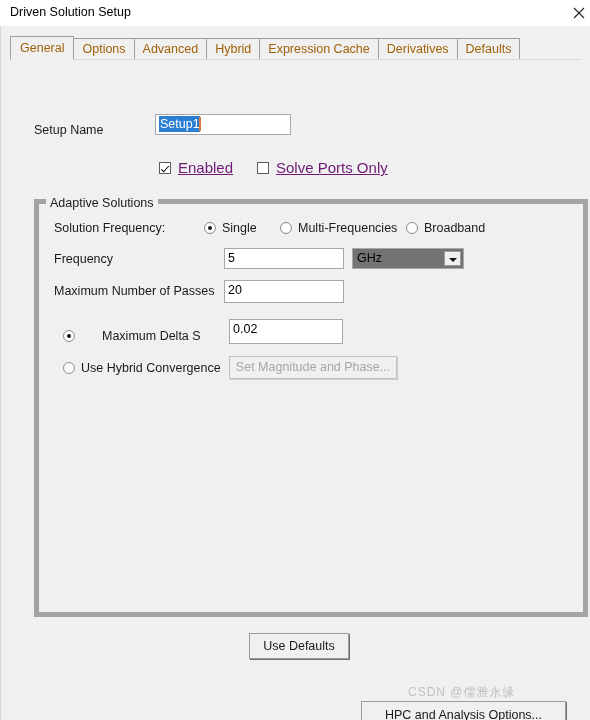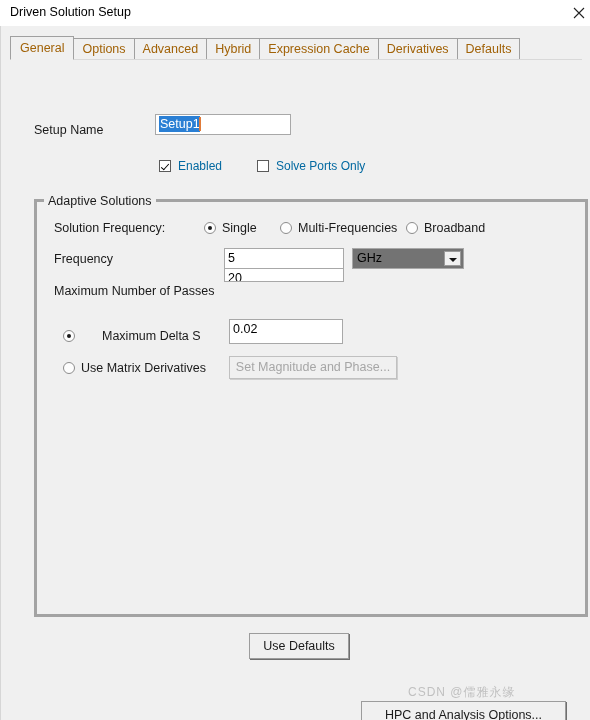--- a/index.html
+++ b/index.html
@@ -177,21 +177,21 @@
     content: "";
     position: absolute;
     left: 3px;
     top: 1px;
     width: 3px;
     height: 7px;
     border: solid #000;
     border-width: 0 1.6px 1.6px 0;
     transform: rotate(42deg);
   }
-  .cblabel { font-size: 12px; color:#0369a1; }
+  .cblabel { font-size: 15px; color:#701a75;text-decoration:underline; }
 
   
   .rbwrap {
     position: absolute;
     display: flex;
     align-items: center;
     white-space: nowrap;
     cursor: default;
   }
   .rbox {
@@ -213,21 +213,21 @@
     width: 4px;
     height: 4px;
     border-radius: 50%;
     background: #1a1a1a;
   }
   .rblabel { font-size: 12.5px; color:#1a1a1a; }
 
   
   .group {
     position: absolute;
-    border: 3px solid #a3a3a3;
+    border: 5px solid #a3a3a3;
     box-sizing: border-box;
     background: transparent;
   }
   .group-title {
     position: absolute;
     top: -8px;
     left: 7px;
     background: #f0f0f0;
     padding: 0 4px;
     font-size: 12.5px;
@@ -373,35 +373,35 @@
       <div class="txt" style="left:223px; top:188px; width:120px; height:21px;">
         <span>5</span>
       </div>
 
       <div class="combo" style="left:351px; top:188px; width:112px; height:21px;">
         <span class="combo-text">GHz</span>
         <span class="combo-btn"></span>
       </div>
 
       <div class="lbl" style="left:53px; top:224px;">Maximum Number of Passes</div>
-      <div class="txt" style="left:223px; top:208px; width:120px; height:14px;">
+      <div class="txt" style="left:223px; top:220px; width:120px; height:23px;">
         <span>20</span>
       </div>
 
       <div class="rbwrap" style="left:62px; top:269px;gap:21px;">
         <span class="rbox checked"></span>
         <span class="rblabel">Maximum Delta S</span>
       </div>
       <div class="txt" style="left:228px; top:259px; width:114px; height:25px;">
         <span>0.02</span>
       </div>
 
       <div class="rbwrap" style="left:62px; top:301px;">
         <span class="rbox"></span>
-        <span class="rblabel">Use Matrix Derivatives</span>
+        <span class="rblabel">Use Hybrid Convergence</span>
       </div>
       <div class="btn disabled" style="left:228px; top:296px; width:168px; height:23px; line-height:21px;">Set Magnitude and Phase...</div>
 
       <div class="btn" style="left:248px; top:573px; width:100px; height:26px; line-height:24px;">Use Defaults</div>
 
       <div class="btn" style="left:360px; top:641px; width:205px; height:28px; line-height:26px;">HPC and Analysis Options...</div>
 
     </div>
   </div>
 

